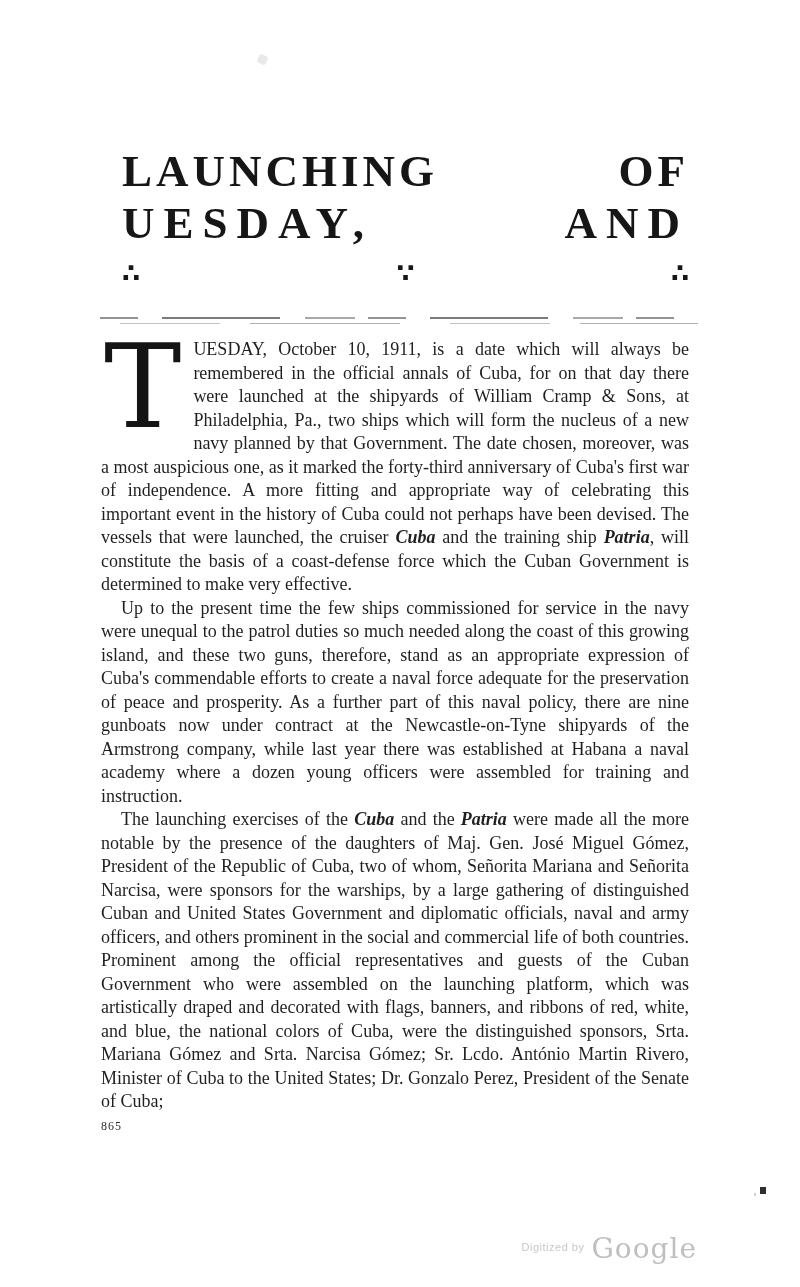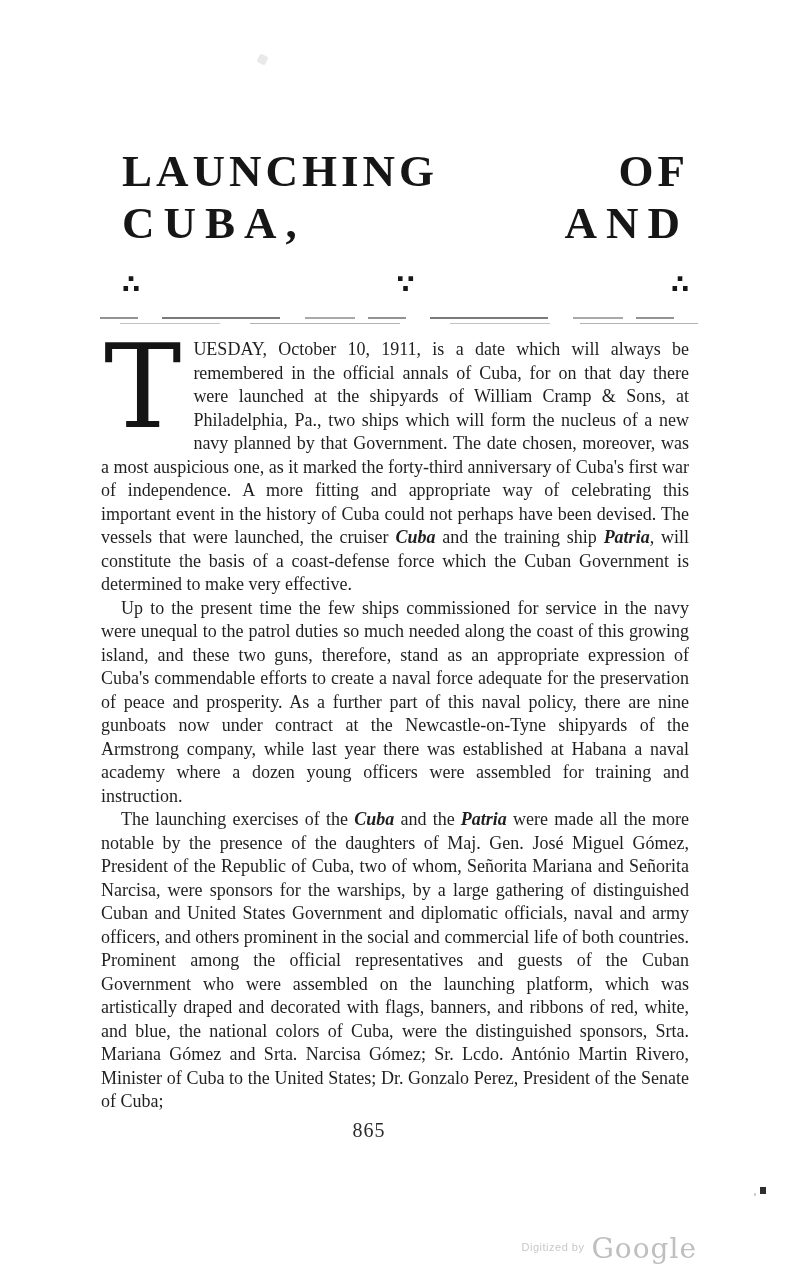--- a/index.html
+++ b/index.html
@@ -7,21 +7,21 @@
     position:relative;
     width:800px;height:1287px;
     background:#ffffff;
     font-family:"Liberation Serif","DejaVu Serif",serif;
     color:#1f1f1f;
     overflow:hidden;
   }
   
   .title{margin:145px 0 0 101px;width:588px;font-weight:bold;color:#161616;}
   .t-line{
-    display:flex;justify-content:space-between;align-items:flex-end;
+    display:flex;justify-content:space-between;align-items:center;
     font-size:45px;height:52px;padding-left:21px;
     font-family:"Liberation Serif",serif;
     gap:48px;
   }
   .t-line .word{letter-spacing:4px;white-space:nowrap;}
   .t-line2 .word{letter-spacing:9px;}
   .t-line3 .word{letter-spacing:12px;}
   .orn{
     font-family:"DejaVu Sans",sans-serif;
     font-size:26px;font-weight:bold;letter-spacing:0;
@@ -58,22 +58,22 @@
     font-family:"DejaVu Serif",serif;
     font-size:116px;line-height:90px;
     height:92px;
     padding:4px 12px 0 3px;
     color:#141414;
   }
   .it{font-style:italic;font-weight:bold;}
   
   .page-number{
     margin:5px 0 0 101px;width:588px;box-sizing:border-box;
-    text-align:center;padding-right:52px;
-    font-size:20px;letter-spacing:1px;color:#2b2b2b;
+    text-align:left;padding-right:52px;
+    font-size:12px;letter-spacing:1px;color:#2b2b2b;
   }
   
   .watermark{position:absolute;right:103px;bottom:22px;white-space:nowrap;}
   .wm-prefix{
     font-family:"Liberation Sans","DejaVu Sans",sans-serif;
     font-size:11px;letter-spacing:.5px;color:#c8c8c8;
     vertical-align:7px;margin-right:7px;
   }
   .wm-logo{
     font-family:"DejaVu Serif",serif;
@@ -94,21 +94,21 @@
 <body>
 
 <div class="page">
 
   <div class="title">
     <div class="t-line t-line1">
       <span class="word">LAUNCHING</span>
       <span class="word">OF</span>
     </div>
     <div class="t-line t-line2">
-      <span class="word">CUBA,</span>
+      <span class="word">UESDAY,</span>
       <span class="word">AND</span>
     </div>
     <div class="t-line t-line3">
       <span class="orn">∴</span>
       <span class="orn">∵</span>
       <span class="orn">∴</span>
     </div>
   </div>
 
   <div class="rule">

